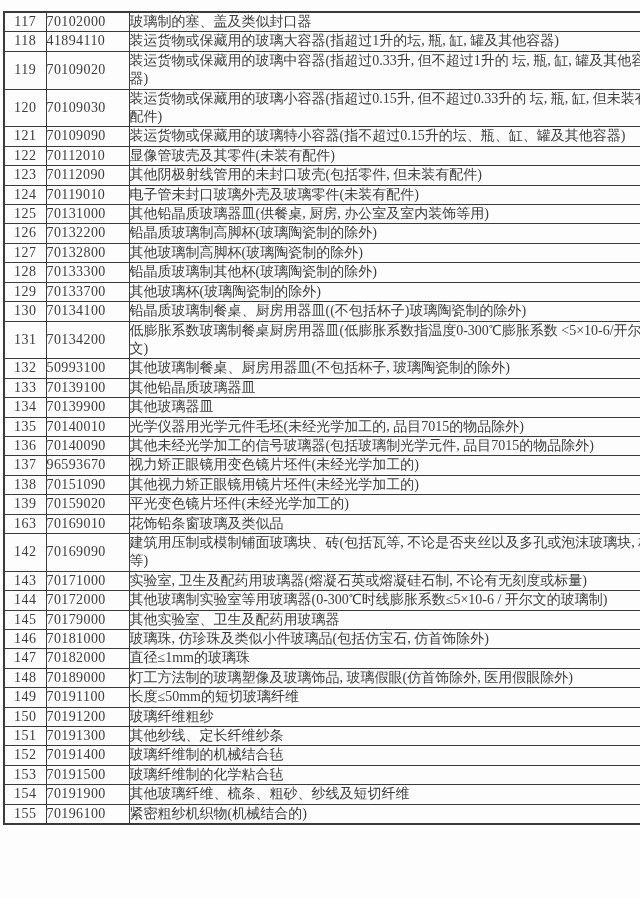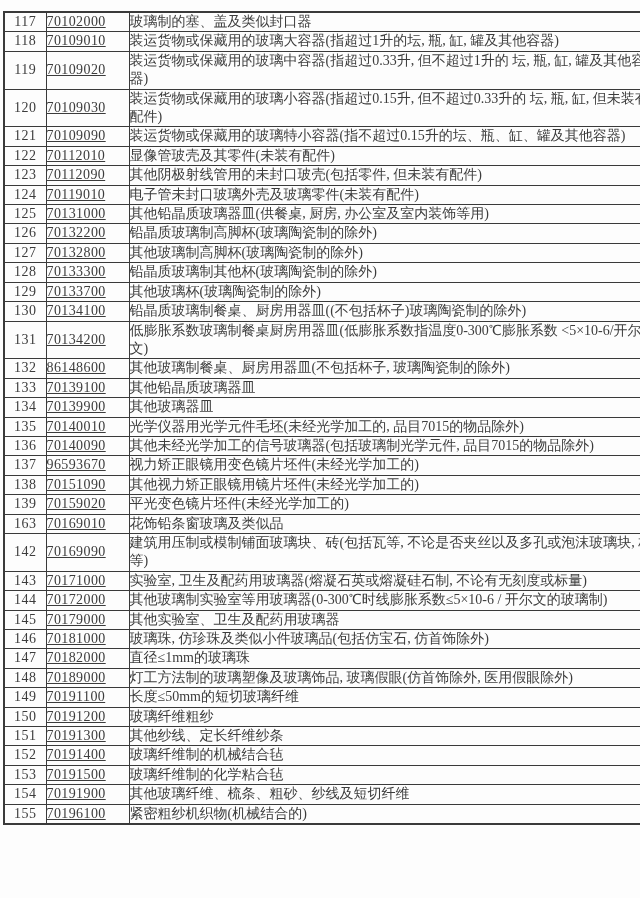--- a/index.html
+++ b/index.html
@@ -37,21 +37,20 @@
   }
   td.col-no {
     width: 42px;
     text-align: center;
     letter-spacing: 0.5px;
   }
   td.col-code {
     width: 83px;
     padding-left: 5px;
     letter-spacing: 0.4px;
-    text-decoration: underline;
   }
   td.col-desc {
     width: 529px;
     padding-left: 4px;
     padding-right: 2px;
     word-break: break-all;
     font-family: Liberation Serif, serif;
   }
 </style>
 </head>
@@ -61,21 +60,21 @@
   <table class="hs-table">
     <tbody>
   <tr>
     <td class="col-no">117</td>
     <td class="col-code">70102000</td>
     <td class="col-desc">玻璃制的塞、盖及类似封口器</td>
   </tr>
 
   <tr>
     <td class="col-no">118</td>
-    <td class="col-code">70109010</td>
+    <td class="col-code">41894110</td>
     <td class="col-desc">装运货物或保藏用的玻璃大容器(指超过1升的坛, 瓶, 缸, 罐及其他容器)</td>
   </tr>
 
   <tr>
     <td class="col-no">119</td>
     <td class="col-code">70109020</td>
     <td class="col-desc">装运货物或保藏用的玻璃中容器(指超过0.33升, 但不超过1升的 坛, 瓶, 缸, 罐及其他容器)</td>
   </tr>
 
   <tr>
@@ -145,21 +144,21 @@
   </tr>
 
   <tr>
     <td class="col-no">131</td>
     <td class="col-code">70134200</td>
     <td class="col-desc">低膨胀系数玻璃制餐桌厨房用器皿(低膨胀系数指温度0-300℃膨胀系数 &lt;5×10-6/开尔文)</td>
   </tr>
 
   <tr>
     <td class="col-no">132</td>
-    <td class="col-code">86148600</td>
+    <td class="col-code">50993100</td>
     <td class="col-desc">其他玻璃制餐桌、厨房用器皿(不包括杯子, 玻璃陶瓷制的除外)</td>
   </tr>
 
   <tr>
     <td class="col-no">133</td>
     <td class="col-code">70139100</td>
     <td class="col-desc">其他铅晶质玻璃器皿</td>
   </tr>
 
   <tr>

